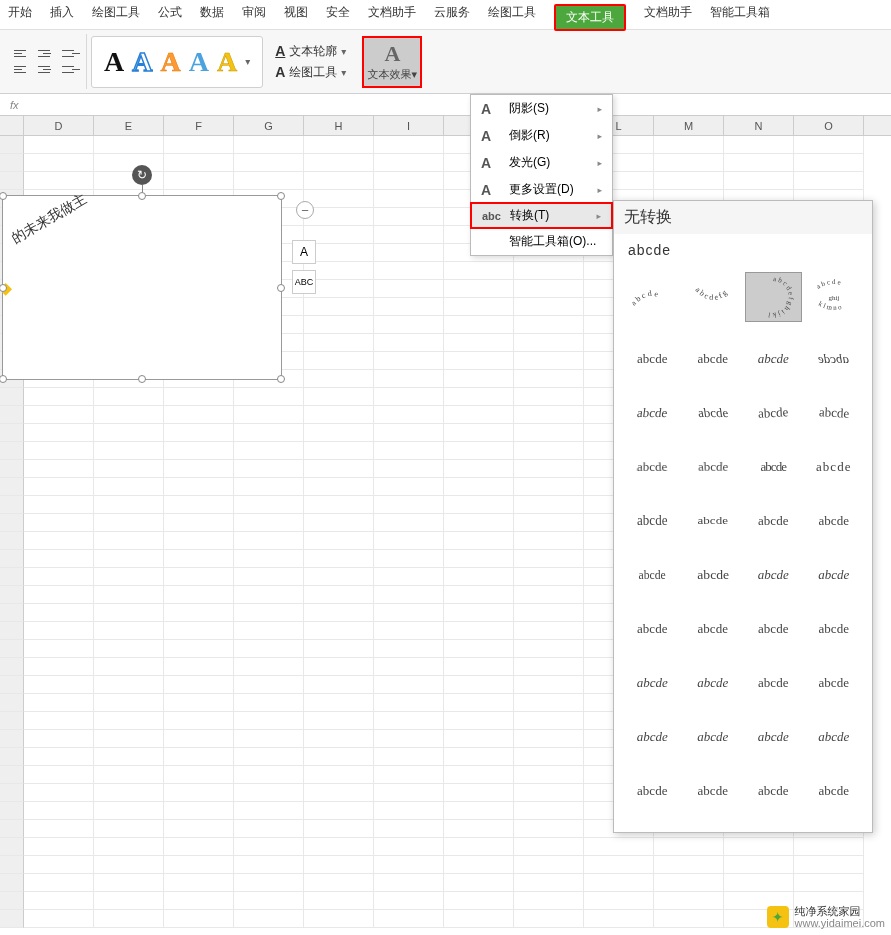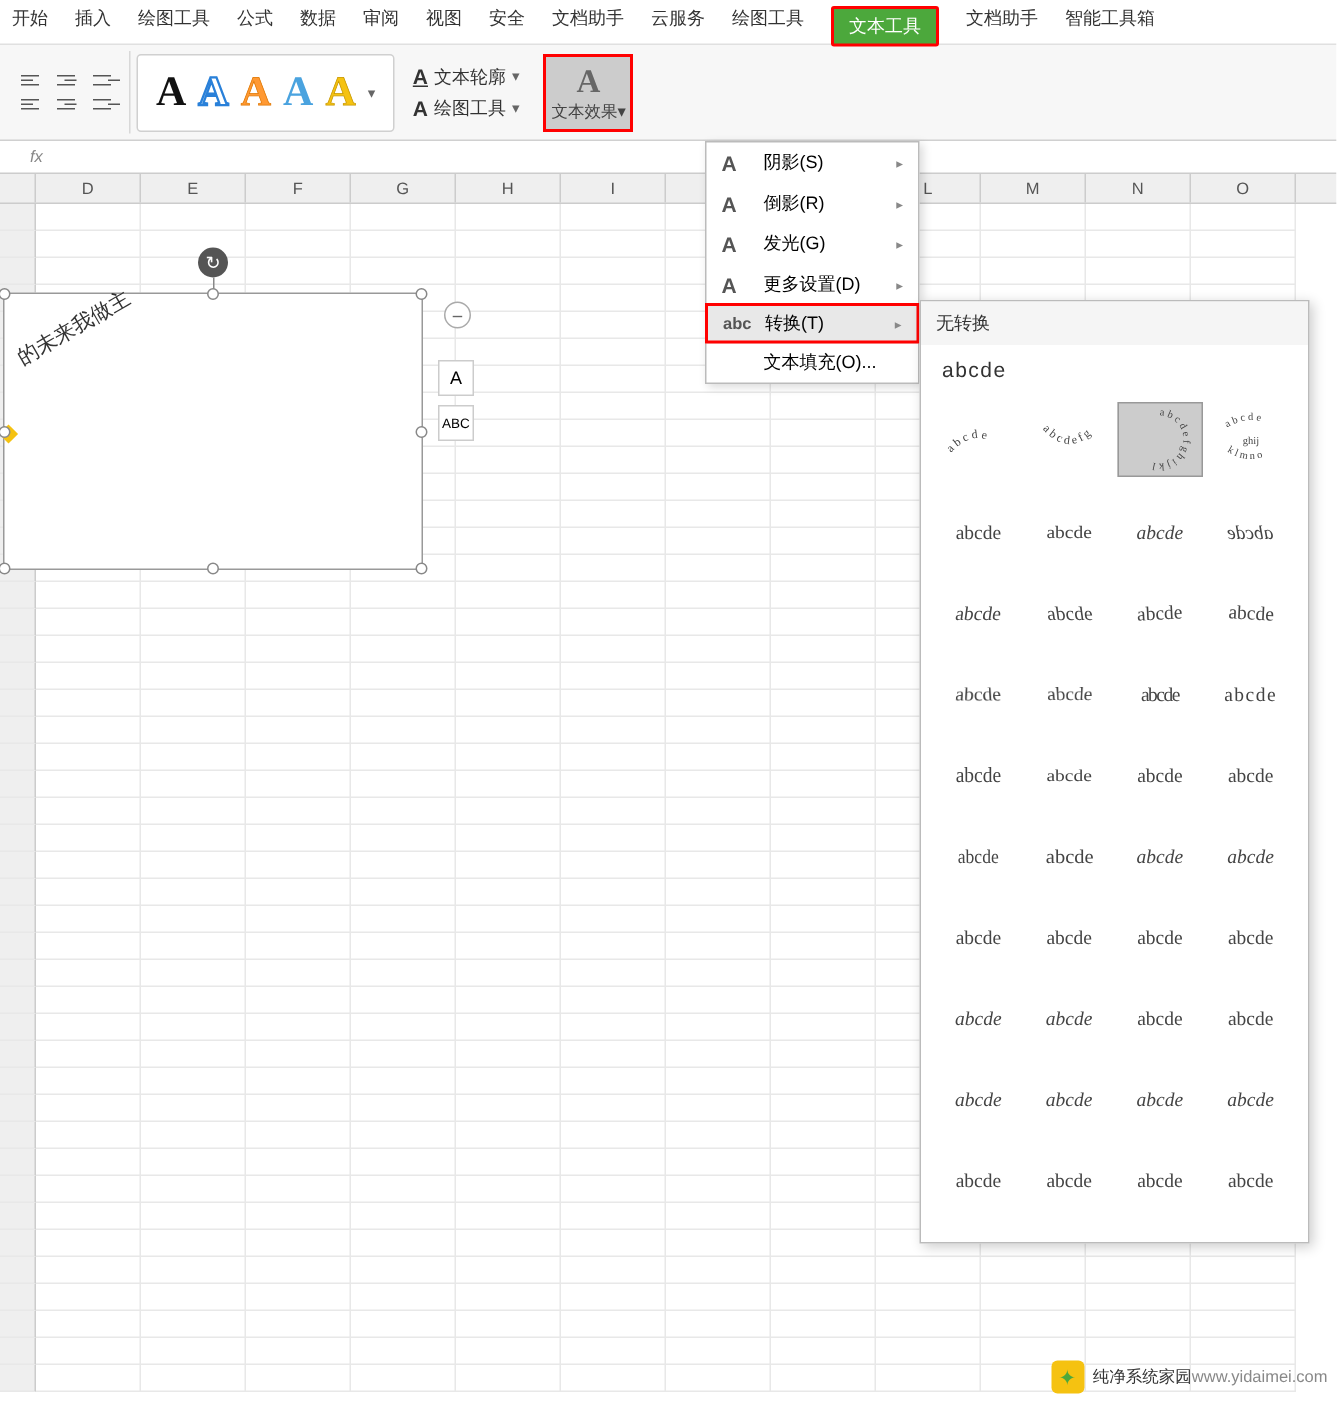--- a/index.html
+++ b/index.html
@@ -28,21 +28,21 @@
     
     .text-opts { display: flex; flex-direction: column; gap: 4px; padding: 0 8px; justify-content: center; }
     .text-opt { display: flex; align-items: center; gap: 4px; cursor: pointer; color: #333; }
     .text-opt-icon { font-size: 14px; font-weight: bold; }
     
     .effect-btn { display: flex; flex-direction: column; align-items: center; justify-content: center; width: 60px; height: 52px; background: #ccc; border: 2px solid #f00; cursor: pointer; margin-left: 4px; }
     .effect-btn-icon { font-size: 22px; color: #666; font-family: Georgia, serif; font-weight: bold; }
     .effect-btn-label { font-size: 11px; color: #444; }
     
     
-    .formula-bar { display: flex; align-items: center; border-bottom: 1px solid #ccc; height: 22px; background: #fff; padding-left: 20px; }
+    .formula-bar { display: flex; align-items: center; border-bottom: 1px solid #ccc; height: 22px; background: #fff; padding-left: 10px; }
     .fx-label { font-style: italic; color: #888; font-size: 11px; width: 20px; }
     
     
     .col-headers { display: flex; background: #efefef; border-bottom: 1px solid #ccc; height: 20px; }
     .col-header { width: 70px; text-align: center; line-height: 20px; border-right: 1px solid #ccc; color: #555; font-size: 11px; }
     .col-header:first-child { width: 24px; }
     
     
     .grid { position: relative; background: #fff; }
     .grid-row { display: flex; height: 18px; }
@@ -69,29 +69,29 @@
     
     
     .effect-menu { position: absolute; left: 470px; top: 94px; width: 143px; background: #fff; border: 1px solid #bbb; box-shadow: 2px 2px 6px rgba(0,0,0,0.15); }
     .effect-menu-item { display: flex; align-items: center; padding: 4px 10px; height: 27px; cursor: pointer; gap: 10px; }
     .effect-menu-item.highlighted { background: #e8e8e8; border: 2px solid #f00; margin: -1px; }
     .effect-menu-icon { width: 18px; font-size: 14px; color: #555; font-weight: bold; }
     .effect-menu-arrow { margin-left: auto; font-size: 9px; color: #888; }
     
     
     .transform-panel { position: absolute; left: 613px; top: 200px; width: 260px; background: #fff; border: 1px solid #bbb; box-shadow: 2px 2px 8px rgba(0,0,0,0.2); padding-bottom: 10px; }
-    .tp-section-title { padding: 6px 10px; font-size: 12px; color: #333; background: #f5f5f5; }
+    .tp-section-title { padding: 6px 10px; font-size: 16px; color: #333; background: #f5f5f5; }
     .tp-sample-single { padding: 8px 14px; font-size: 14px; color: #333; letter-spacing: 1px; }
     .tp-grid { display: grid; grid-template-columns: repeat(4, 1fr); gap: 4px; padding: 6px 10px; }
     .tp-cell { height: 50px; display: flex; align-items: center; justify-content: center; font-size: 13px; color: #444; cursor: pointer; font-family: Georgia, serif; }
     .tp-cell.sel { background: #ccc; border: 1px solid #999; }
     
     .watermark { position: absolute; right: 6px; bottom: 6px; display: flex; align-items: center; gap: 6px; font-size: 11px; color: #333; }
     .wm-icon { width: 22px; height: 22px; background: #f5c211; border-radius: 4px; display: flex; align-items: center; justify-content: center; color: #4ca83c; font-size: 14px; }
-    .wm-text { display: flex; flex-direction: row; line-height: 1.1; }
+    .wm-text { display: flex; flex-direction: column; line-height: 1.1; }
   </style>
 </head>
 <body>
 
 <div class="menu-bar">
   <span class="menu-item">开始</span>
   <span class="menu-item">插入</span>
   <span class="menu-item">绘图工具</span>
   <span class="menu-item">公式</span>
   <span class="menu-item">数据</span>
@@ -902,21 +902,21 @@
     <span>更多设置(D)</span>
     <span class="effect-menu-arrow">▸</span>
   </div>
   <div class="effect-menu-item highlighted">
     <span class="effect-menu-icon" style="font-size:11px">abc</span>
     <span>转换(T)</span>
     <span class="effect-menu-arrow">▸</span>
   </div>
   <div class="effect-menu-item">
     <span class="effect-menu-icon"></span>
-    <span>文本填充(O)...</span>
+    <span>智能工具箱(O)...</span>
   </div>
 </div>
 
 <div class="transform-panel">
   <div class="tp-section-title">无转换</div>
   <div class="tp-sample-single">abcde</div>
 
   <div class="tp-grid">
     <div class="tp-cell">
         <svg width="44" height="30" viewBox="0 0 44 30">

